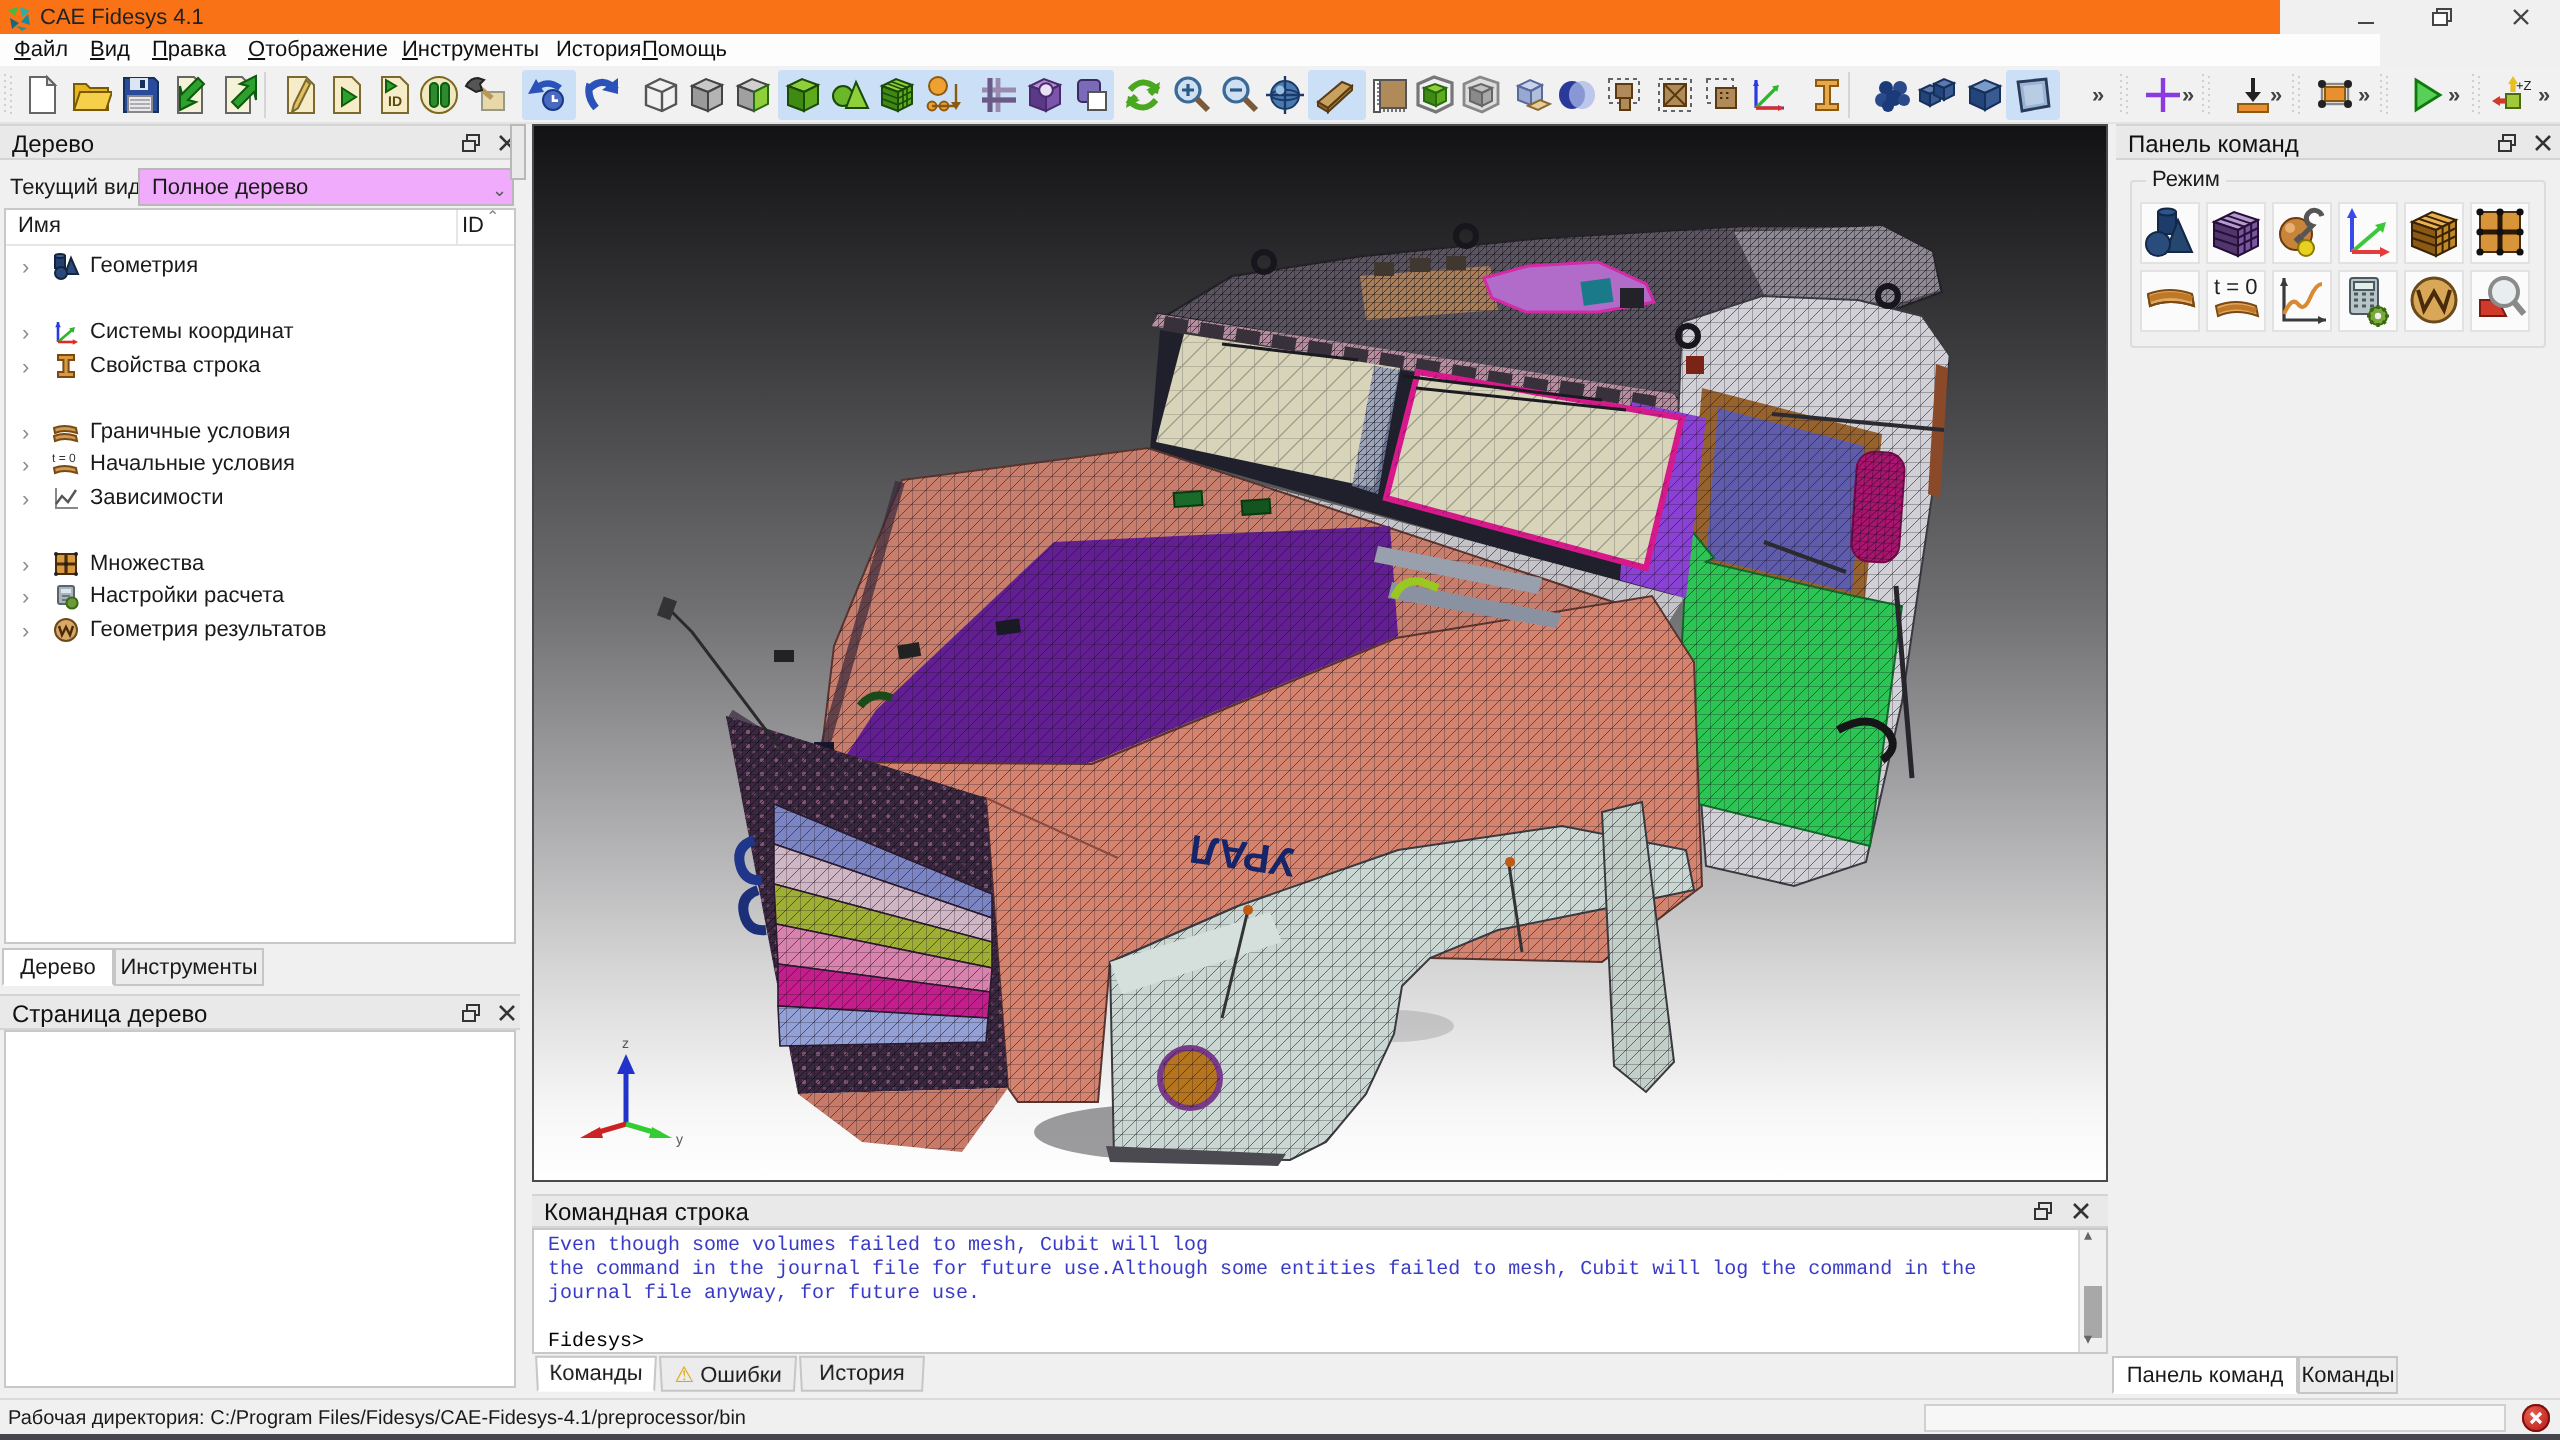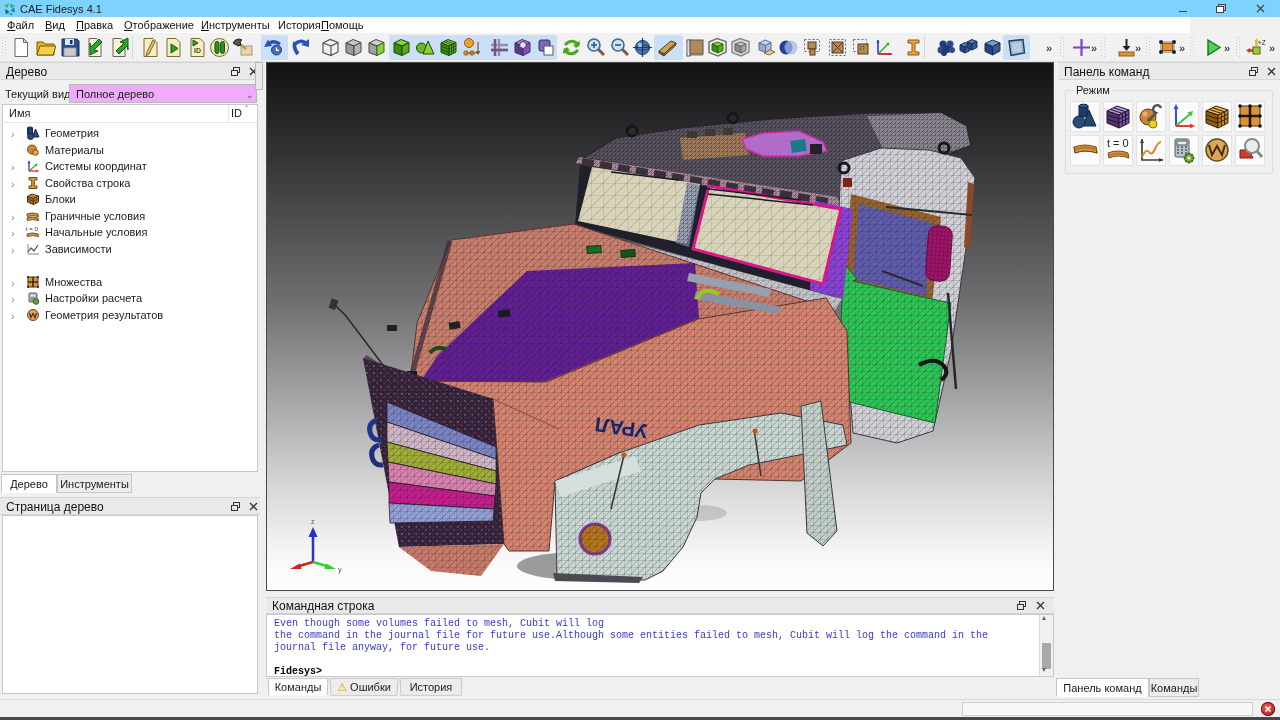--- a/index.html
+++ b/index.html
@@ -1,17 +1,17 @@
 <!DOCTYPE html>
 <html><head><meta charset="utf-8"><style>
 *{margin:0;padding:0;box-sizing:border-box}
 html,body{width:1280px;height:720px;overflow:hidden}
 body{font-family:"Liberation Sans",sans-serif;background:#f0f0f0;position:relative;font-size:12px;color:#1a1a1a}
 .abs{position:absolute}
-#titlebar{left:0;top:0;width:1280px;height:17px;background:#7dd3fc}
+#titlebar{left:0;top:0;width:1140px;height:17px;background:#f97316}
 #menubar{left:0;top:17px;width:1190px;height:16px;background:#fdfdfd}
 .mi{position:absolute;top:2px;font-size:11px;color:#111}
 .mi u{text-decoration:underline}
 #toolbar{left:0;top:33px;width:1280px;height:29px;background:#f1f1f1;border-bottom:1px solid #e3e3e3}
 .ti{position:absolute;top:4px;width:21px;height:21px}
 .hl{position:absolute;top:2px;height:25px;background:#cbe0f7;border-radius:2px}
 .tsep{position:absolute;top:3px;width:1px;height:23px;background:#d6d6d6}
 .tgrip{position:absolute;top:4px;width:4px;height:21px;background-image:repeating-linear-gradient(#cfcfcf 0 1px,transparent 1px 3px),repeating-linear-gradient(#cfcfcf 0 1px,transparent 1px 3px);background-size:1px 100%,1px 100%;background-position:0 0,3px 1px;background-repeat:no-repeat}
 .chev{position:absolute;top:10px;font-size:9px;color:#555;letter-spacing:-1px}
 .phdr{position:absolute;background:#e9e9e9;border:1px solid #d4d4d4;border-left:none;border-right:none}
@@ -343,54 +343,38 @@
 <div class="trow" style="top:20px">
         <span class="ar">›</span>
         <svg width="14" height="14" viewBox="0 0 14 14">
           <rect x="1.5" y="2" width="5" height="6" fill="#23406e" stroke="#13263f"></rect>
           <ellipse cx="4" cy="2" rx="2.5" ry="1" fill="#3a5c94" stroke="#13263f"></ellipse>
           <path d="M9.5,3 L13,11 H6.5 Z" fill="#2a4a7c" stroke="#13263f"></path>
           <circle cx="4.5" cy="10.5" r="3" fill="#2a4a7c" stroke="#13263f"></circle>
         </svg>
         <span class="lbl">Геометрия</span>
       </div>
-<div class="trow" style="top:36.5px">
-        <svg width="14" height="14" viewBox="0 0 14 14">
-          <circle cx="6" cy="6.5" r="4.5" fill="#cd8a30" stroke="#7a4a10"></circle>
-          <circle cx="9.5" cy="9.5" r="2.8" fill="#e8aa50" stroke="#7a4a10"></circle>
-        </svg>
-        <span class="lbl">Материалы</span>
-      </div>
 <div class="trow" style="top:53px">
         <span class="ar">›</span>
         <svg width="14" height="14" viewBox="0 0 14 14">
           <path d="M3,12 V2" stroke="#2a3ae0" stroke-width="1.3"></path>
           <path d="M3,2 l-1.4,2.6 h2.8 Z" fill="#2a3ae0"></path>
           <path d="M3,12 L10,6" stroke="#2ab82a" stroke-width="1.3"></path>
           <path d="M11.5,4.5 l-3,.8 2.2,2.2 Z" fill="#2ab82a"></path>
           <path d="M3,12 h8" stroke="#e02a2a" stroke-width="1.3"></path>
           <path d="M13,12 l-2.6,-1.4 v2.8 Z" fill="#e02a2a"></path>
         </svg>
         <span class="lbl">Системы координат</span>
       </div>
 <div class="trow" style="top:69.5px">
         <span class="ar">›</span>
         <svg width="14" height="14" viewBox="0 0 14 14">
           <path d="M3,1.5 h8 v2.5 h-2.7 v6 H11 v2.5 H3 v-2.5 h2.7 v-6 H3 Z" fill="#d89a40" stroke="#7a4a10"></path>
         </svg>
         <span class="lbl">Свойства строка</span>
-      </div>
-<div class="trow" style="top:86px">
-        <svg width="14" height="14" viewBox="0 0 14 14">
-          <path d="M1.5,4.5 L6,2 12.5,4 7.5,6.5 Z" fill="#e8b060" stroke="#4a2a08"></path>
-          <path d="M1.5,4.5 L7.5,6.5 7.5,12.5 1.5,10 Z" fill="#9a6a20" stroke="#4a2a08"></path>
-          <path d="M7.5,6.5 L12.5,4 12.5,10 7.5,12.5 Z" fill="#c08838" stroke="#4a2a08"></path>
-          <path d="M4,3.2 L10,5.3 10,11.3 M1.5,7.2 L7.5,9.3 12.5,6.9" fill="none" stroke="#4a2a08" stroke-width=".7"></path>
-        </svg>
-        <span class="lbl">Блоки</span>
       </div>
 <div class="trow" style="top:102.5px">
         <span class="ar">›</span>
         <svg width="14" height="14" viewBox="0 0 14 14">
           <path d="M1,5 Q6,3 12,5 L12.5,7.5 Q6,5.5 1.5,7.5 Z" fill="#cd9a58" stroke="#7a4a10"></path>
           <path d="M1,9 Q6,7 12,9 L12.5,11.5 Q6,9.5 1.5,11.5 Z" fill="#cd9a58" stroke="#7a4a10"></path>
         </svg>
         <span class="lbl">Граничные условия</span>
       </div>
 <div class="trow" style="top:119px">
@@ -620,21 +604,21 @@
 <div class="phdr" style="left:0;top:0;width:788px;height:17px">
       <span class="t" style="top:1px">Командная строка</span>
 <svg class="pbtn" style="left:750px;top:2px" viewBox="0 0 11 11">
         <rect x="3.5" y="1.5" width="6" height="5" fill="none" stroke="#333"></rect>
         <rect x="1.5" y="4.5" width="6" height="5" fill="#e9e9e9" stroke="#333"></rect>
       </svg>
 <svg class="pbtn" style="left:769px;top:2px" viewBox="0 0 11 11">
         <path d="M2,2 L9,9 M9,2 L2,9" stroke="#333" stroke-width="1.3"></path>
       </svg>
     </div>
-<div id="cmdtext">Even though some volumes failed to mesh, Cubit will log<br>the command in the journal file for future use.Although some entities failed to mesh, Cubit will log the command in the<br>journal file anyway, for future use.<br><br><span style="color:#000;font-weight:bold">Fidesys&gt;</span></div>
+<div id="cmdtext">Even though some volumes failed to mesh, Cubit will log<br>the command in the journal file for future use.Although some entities failed to mesh, Cubit will log the command in the<br>journal file anyway, for future use.<br><br><span style="color:#000;font-weight:normal">Fidesys&gt;</span></div>
 <div class="abs" style="left:773px;top:18px;width:14px;height:61px;background:#f0f0f0;border-left:1px solid #d8d8d8">
 <div class="abs" style="left:2px;top:28px;width:9px;height:26px;background:#a8a8a8"></div>
 <span class="abs" style="left:2px;top:-2px;font-size:8px;color:#666">▴</span>
       <span class="abs" style="left:2px;top:50px;font-size:8px;color:#666">▾</span>
     </div>
 <div class="tab on" style="left:2px;top:81px;width:60px;height:18px;padding-top:2px;z-index:2;transform:perspective(40px) rotateX(-4deg)">Команды</div>
 <div class="tab" style="left:64px;top:81px;width:68px;height:18px;padding-top:2px;transform:perspective(40px) rotateX(-4deg)"><span style="color:#e0a000">⚠</span> Ошибки</div>
 <div class="tab" style="left:134px;top:81px;width:62px;height:18px;padding-top:2px;transform:perspective(40px) rotateX(-4deg)">История</div>
 </div>
 <div class="abs" id="rpanel">
@@ -725,19 +709,20 @@
       </svg></div>
 <div class="cell" style="left:177px;top:73px"><svg width="28" height="29" viewBox="0 0 28 29">
         <path d="M4,14 h9 l4,8 h-13 Z" fill="#d03a2a" stroke="#7a1a10"></path>
         <circle cx="16" cy="10" r="7" fill="#e8eef0" stroke="#8a8a8a" stroke-width="2"></circle>
         <path d="M21,15 L26,21" stroke="#8a8a8a" stroke-width="3"></path>
       </svg></div>
 <div class="tab on" style="left:-2px;top:616px;width:93px;height:19px;padding-top:3px;z-index:2">Панель команд</div>
 <div class="tab" style="left:91px;top:616px;width:50px;height:19px;padding-top:3px">Команды</div>
 </div>
 <div class="abs" id="statusbar">
+<span class="abs" style="left:4px;top:4px;font-size:10px">Рабочая директория: C:/Program Files/Fidesys/CAE-Fidesys-4.1/preprocessor/bin</span>
 <div class="abs" style="left:962px;top:2px;width:291px;height:14px;background:#f7f7f7;border:1px solid #d0d0d0"></div>
 <div class="abs" style="left:1261px;top:2px;width:14px;height:14px;border-radius:7px;background:radial-gradient(circle at 5px 5px,#e86050,#b01010);box-shadow:0 0 0 1px #801010 inset"></div>
 <svg class="abs" style="left:1264px;top:5px" width="8" height="8" viewBox="0 0 8 8">
       <path d="M1.5,1.5 L6.5,6.5 M6.5,1.5 L1.5,6.5" stroke="#fff" stroke-width="1.6"></path>
     </svg>
 </div>
 <div class="abs" id="bottomedge"></div>
 
 </body></html>

